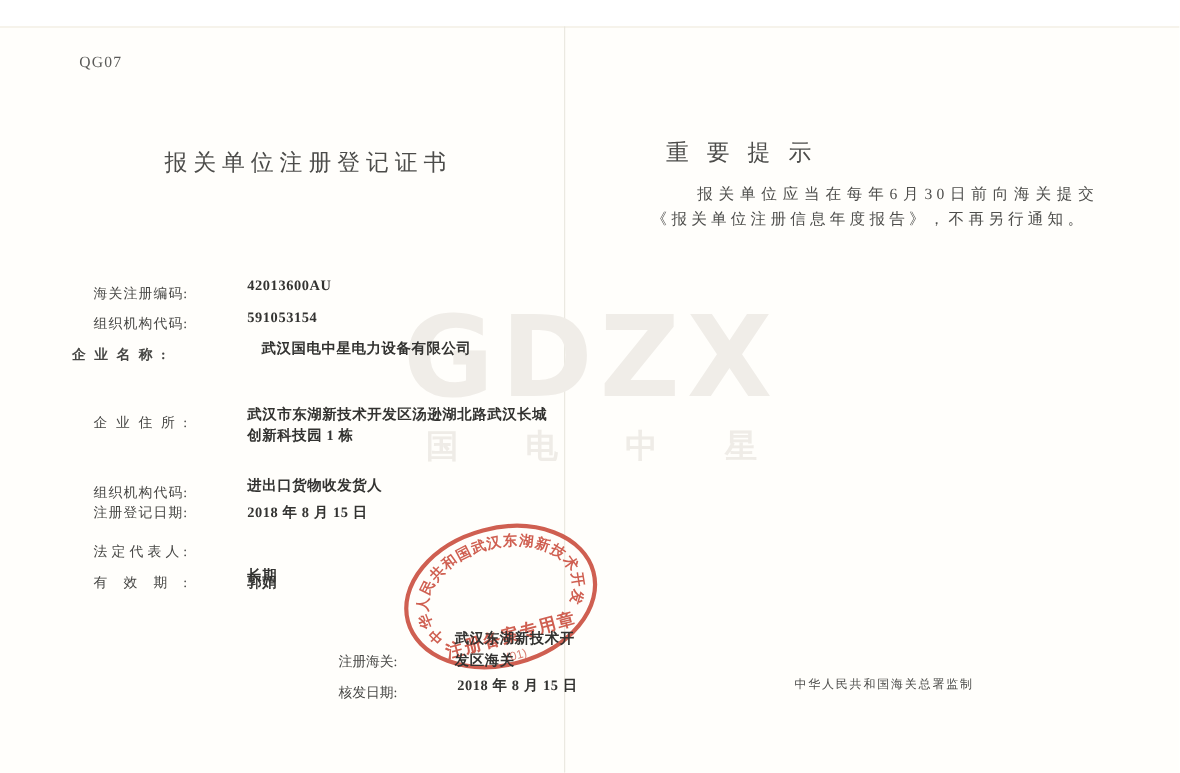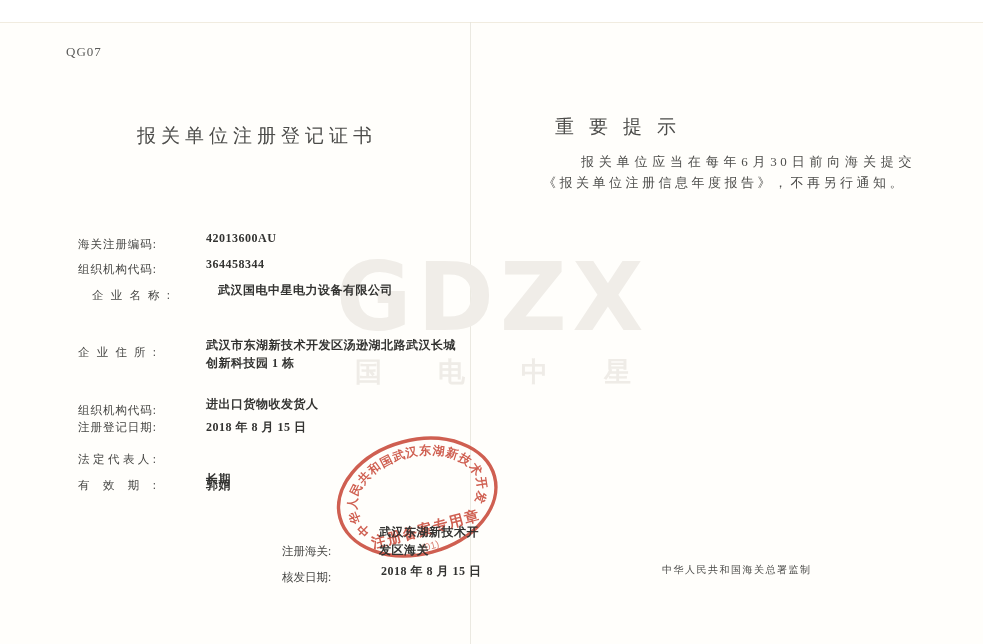--- a/index.html
+++ b/index.html
@@ -82,23 +82,23 @@
     <div class="title-l2">报关单位注册登记证书</div>
   </div>
 
   <div class="abs notice-title">重要提示</div>
   <div class="abs notice-body">报关单位应当在每年6月30日前向海关提交《报关单位注册信息年度报告》，不再另行通知。</div>
 
   <div class="abs flabel" style="left:78px;top:237px;">海关注册编码:</div>
   <div class="abs fvalue" style="left:206px;top:229px;">42013600AU</div>
 
   <div class="abs flabel" style="left:78px;top:262px;">组织机构代码:</div>
-  <div class="abs fvalue" style="left:206px;top:255px;">364458344</div>
+  <div class="abs fvalue" style="left:206px;top:255px;">591053154</div>
 
-  <div class="abs flabel" style="left:92px;top:288px;">企业名称:</div>
+  <div class="abs flabel" style="left:60px;top:288px;font-weight:bold;">企业名称:</div>
   <div class="abs fvalue" style="left:206px;top:281px;margin-left:12px;">武汉国电中星电力设备有限公司</div>
 
   <div class="abs flabel" style="left:78px;top:345px;">企业住所:</div>
   <div class="abs fvalue" style="left:206px;top:336px;width:285px;">武汉市东湖新技术开发区汤逊湖北路武汉长城
 创新科技园 1 栋</div>
 
   <div class="abs flabel" style="left:78px;top:403px;">组织机构代码:</div>
   <div class="abs fvalue" style="left:206px;top:395px;">进出口货物收发货人</div>
 
   <div class="abs flabel" style="left:78px;top:420px;">注册登记日期:</div>

